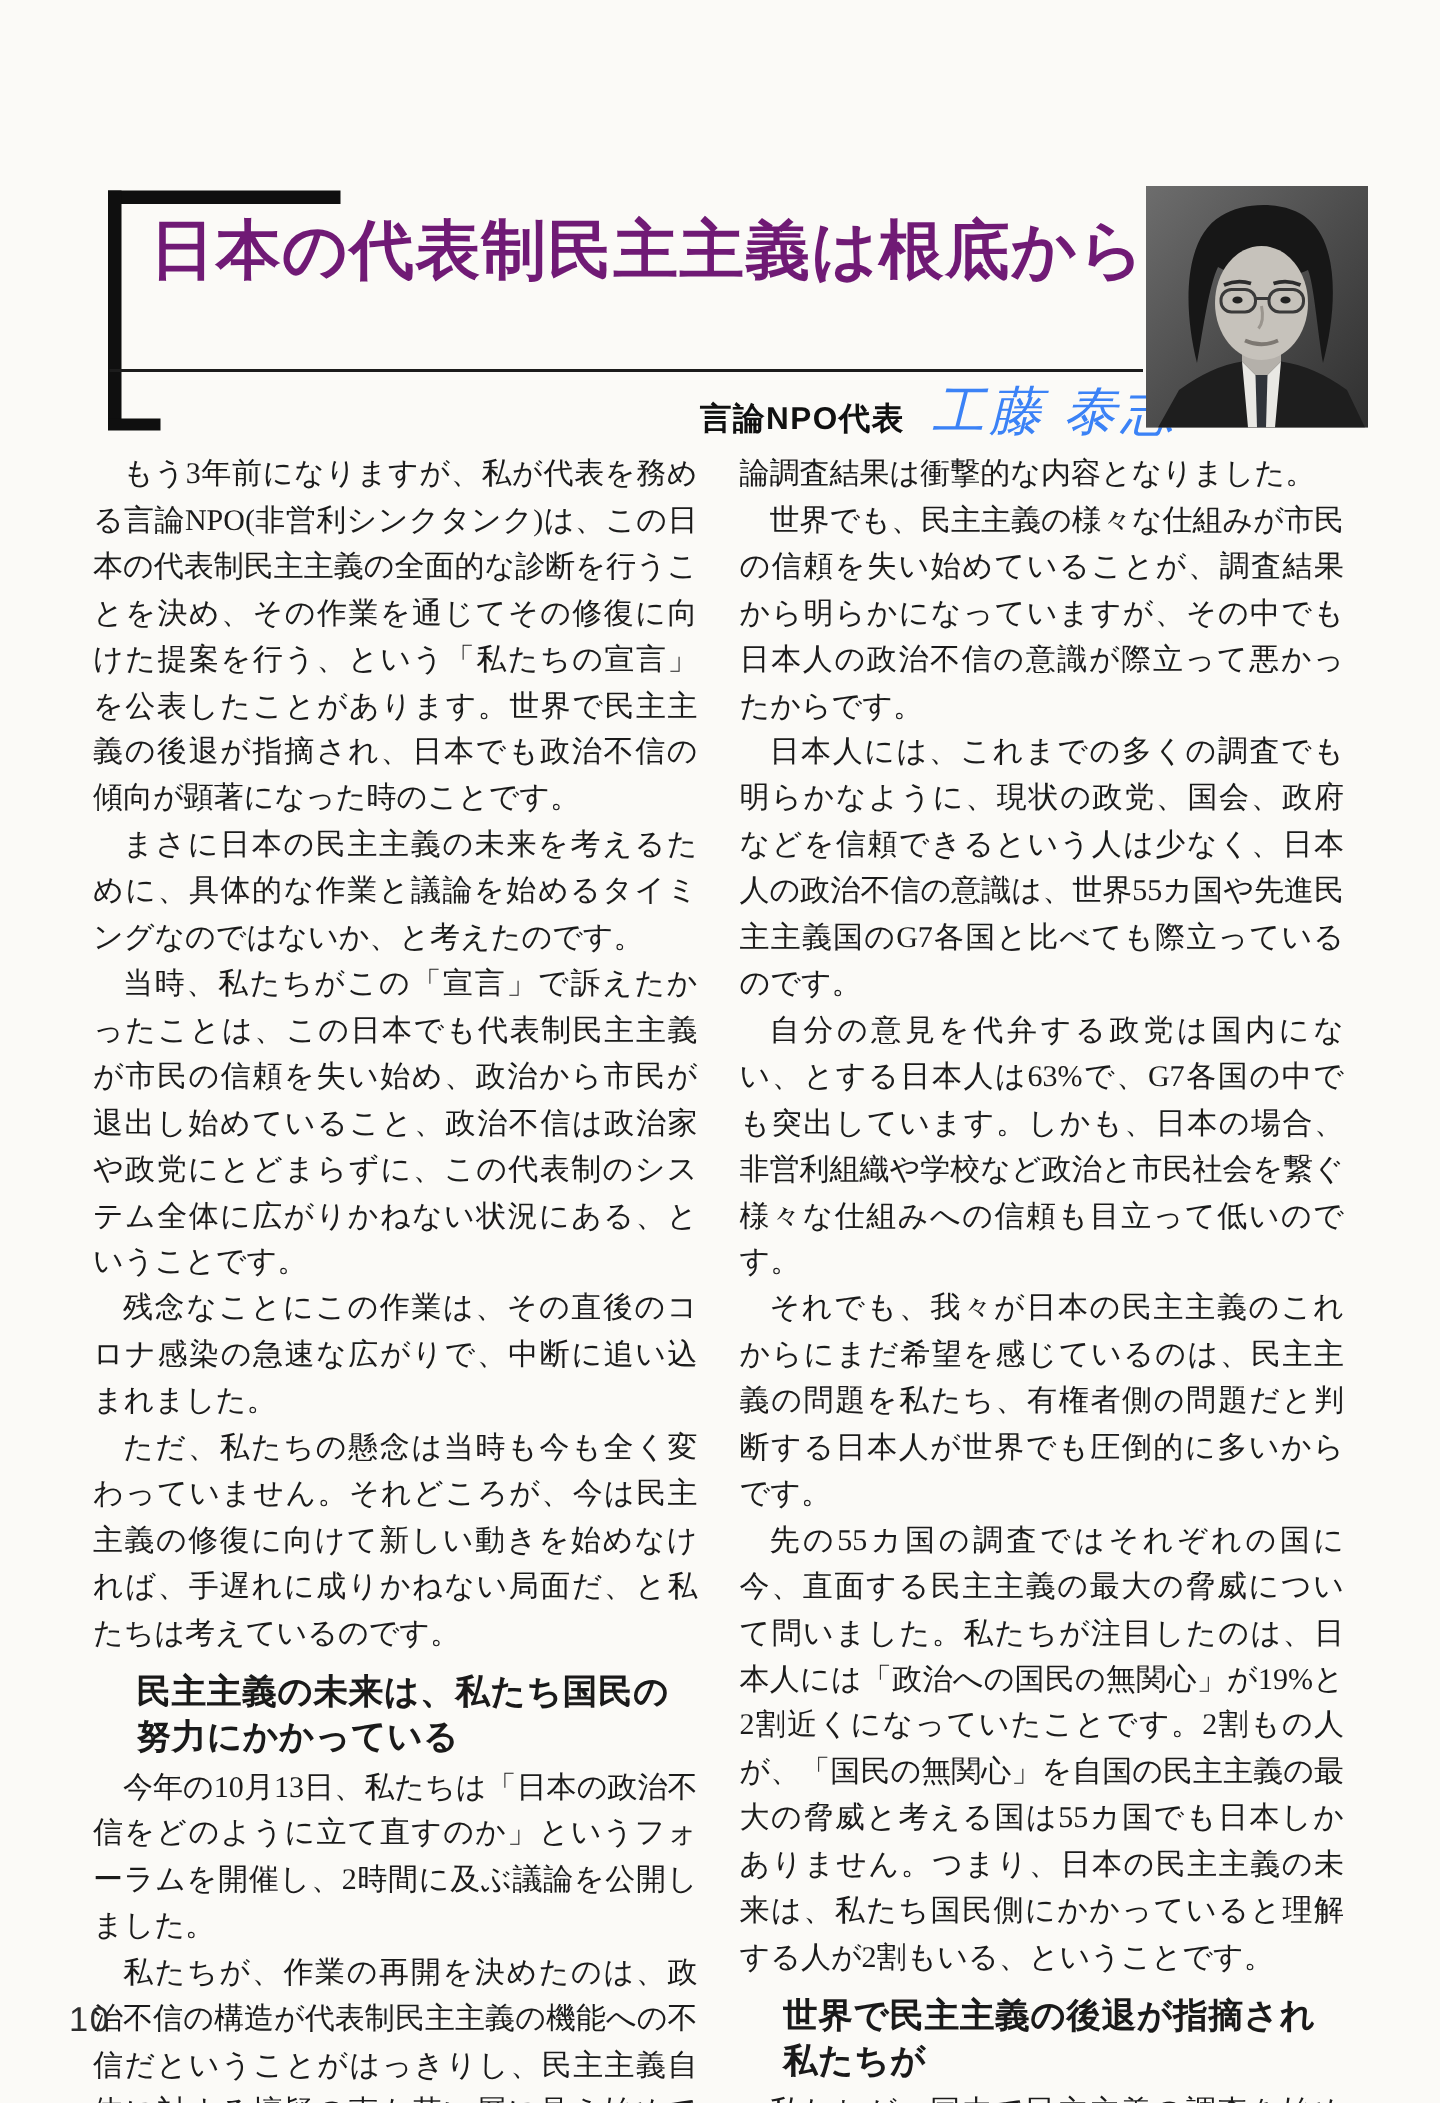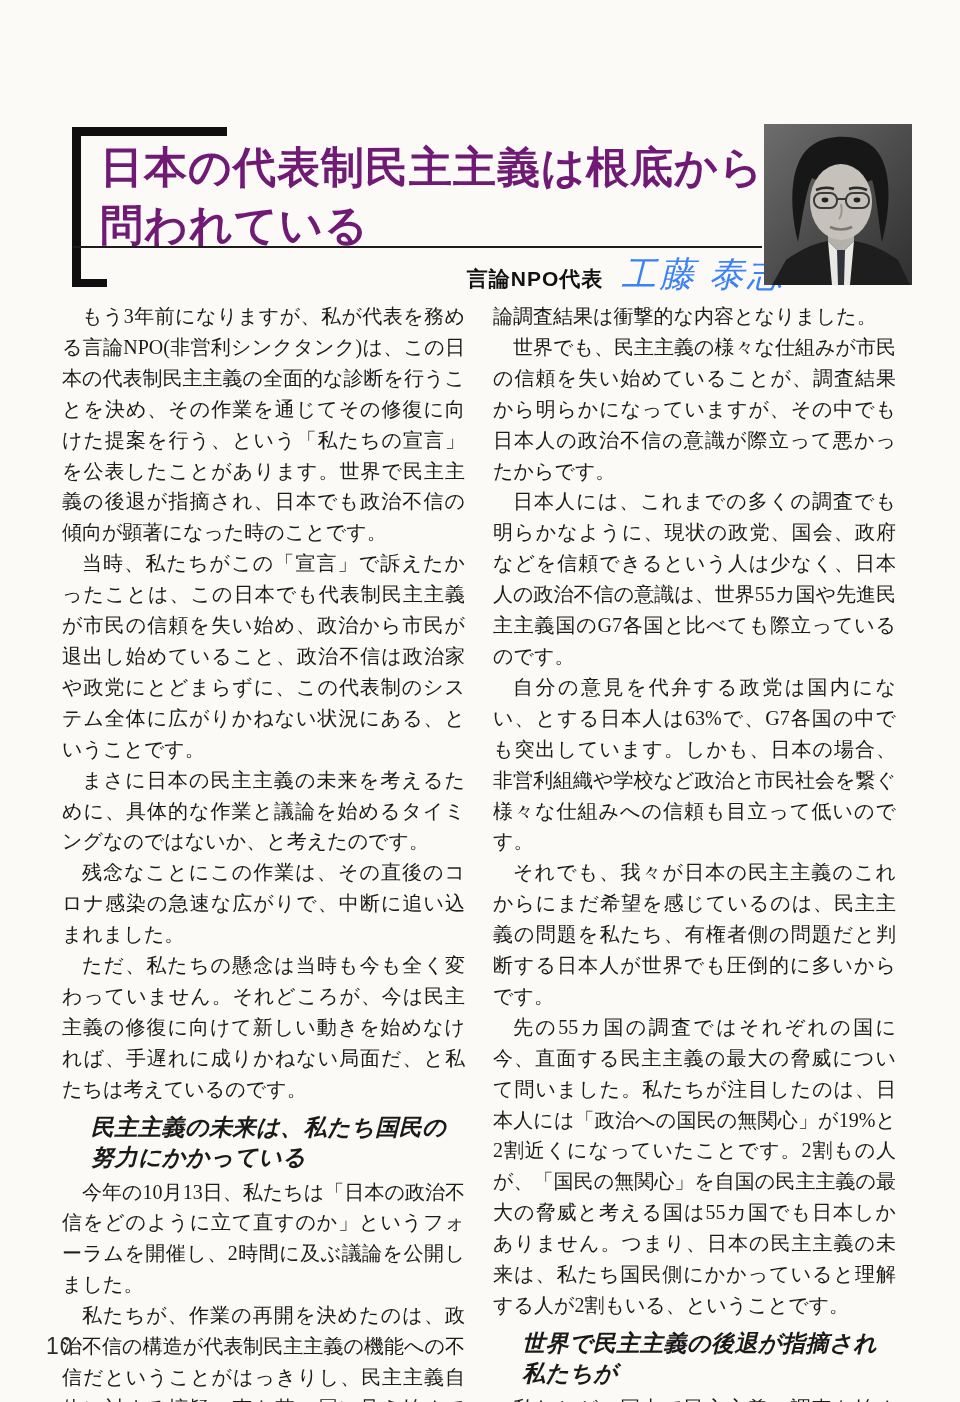--- a/index.html
+++ b/index.html
@@ -46,21 +46,21 @@
   .col{
     position:absolute;top:301px;width:403px;
     font-size:20px;line-height:30.9px;
     text-align:justify;text-justify:inter-character;
   }
   .col-left{left:62px;}
   .col-right{left:493px;}
   .col p{margin:0;text-indent:1em;}
   .col p.no-indent{text-indent:0;}
   .subhead{
-    display:flex;gap:13px;align-items:flex-start;margin:7px 0 5px 0;font-style:italic;
+    display:flex;gap:13px;align-items:flex-start;margin:7px 0 5px 0;
   }
   .subhead .bars{display:flex;gap:4px;flex:0 0 auto;}
   .subhead .bar{width:6px;}
   .subhead .bar.gray{background:#8f8f8f;}
   .subhead .bar.black{background:#121212;}
   .subhead-text{
     font-family:"Liberation Sans","DejaVu Sans",sans-serif;
     font-weight:700;font-size:23px;line-height:30px;color:#1a1a1a;
     text-align:left;letter-spacing:0.5px;
   }
@@ -72,21 +72,20 @@
   }
 </style>
 </head>
 <body>
 
 <div class="page">
 
   <div class="title-bracket"></div>
   <h1 class="title">
     <span style="display:block">日本の代表制民主主義は根底から</span>
-    <span style="display:block">問われている</span>
   </h1>
   <div class="byline-rule"></div>
   <div class="byline">
     <span class="byline-role">言論NPO代表</span>
     <span class="byline-name">工藤 泰志</span>
   </div>
 
   <figure class="portrait">
     <svg viewBox="0 0 148 161" xmlns="http://www.w3.org/2000/svg">
       <defs>
@@ -121,22 +120,22 @@
 
       <path d="M64,117 L77,130 L90,117 L86,161 L68,161 Z" fill="#e9e8e4"></path>
 
       <path d="M73,126 L81,126 L80,161 L74,161 Z" fill="#30343a"></path>
     </svg>
   </figure>
 
   <main>
     <section class="col col-left" id="col-left">
         <p>もう3年前になりますが、私が代表を務める言論NPO(非営利シンクタンク)は、この日本の代表制民主主義の全面的な診断を行うことを決め、その作業を通じてその修復に向けた提案を行う、という「私たちの宣言」を公表したことがあります。世界で民主主義の後退が指摘され、日本でも政治不信の傾向が顕著になった時のことです。</p>
+        <p>まさに日本の民主主義の未来を考えるために、具体的な作業と議論を始めるタイミングなのではないか、と考えたのです。</p>
         <p>当時、私たちがこの「宣言」で訴えたかったことは、この日本でも代表制民主主義が市民の信頼を失い始め、政治から市民が退出し始めていること、政治不信は政治家や政党にとどまらずに、この代表制のシステム全体に広がりかねない状況にある、ということです。</p>
-        <p>まさに日本の民主主義の未来を考えるために、具体的な作業と議論を始めるタイミングなのではないか、と考えたのです。</p>
         <p>残念なことにこの作業は、その直後のコロナ感染の急速な広がりで、中断に追い込まれました。</p>
         <p>ただ、私たちの懸念は当時も今も全く変わっていません。それどころが、今は民主主義の修復に向けて新しい動きを始めなければ、手遅れに成りかねない局面だ、と私たちは考えているのです。</p>
         <div class="subhead">
           <span class="bars">
             <span class="bar gray"></span>
             <span class="bar black"></span>
           </span>
           <div class="subhead-text">
             <div>民主主義の未来は、私たち国民の</div>
             <div>努力にかかっている</div>

